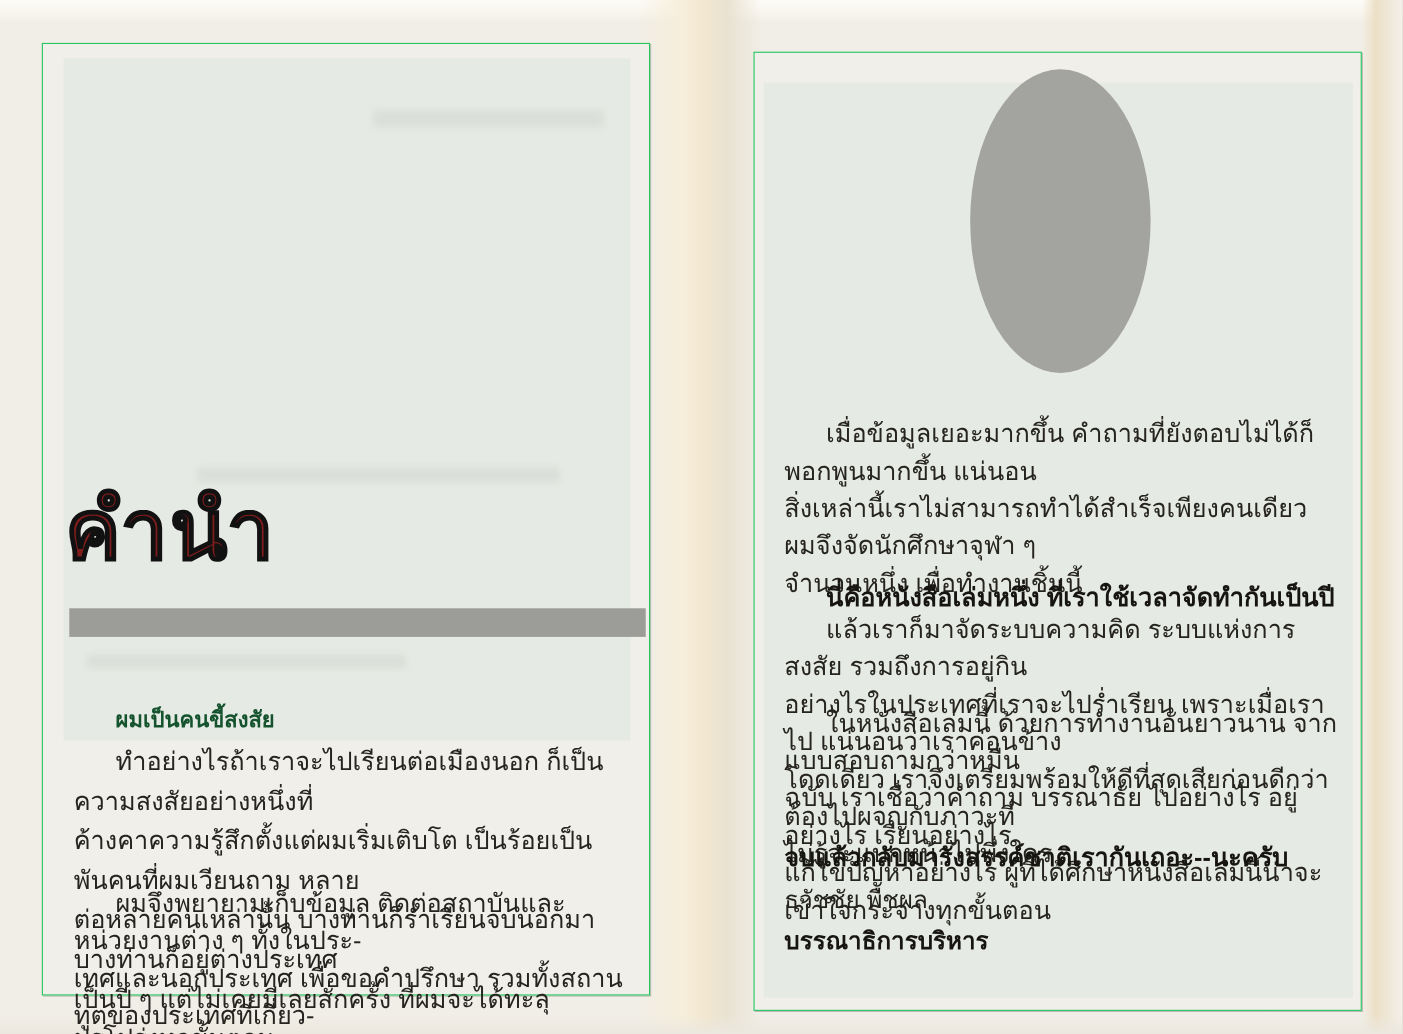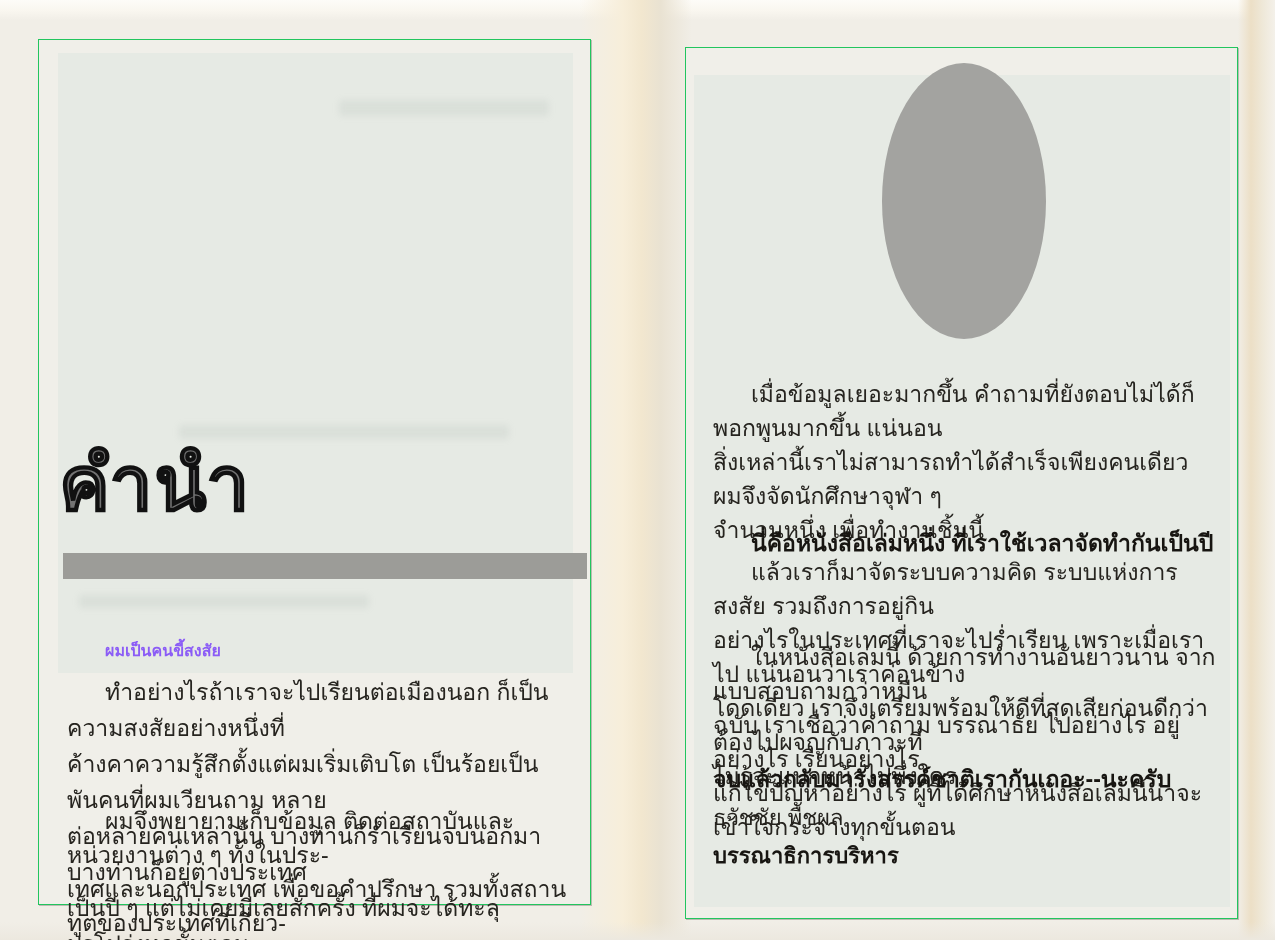--- a/index.html
+++ b/index.html
@@ -25,25 +25,25 @@
 
   .tint{position:absolute;background:rgba(210,222,218,.30);pointer-events:none;}
   .tint-left{left:19px;top:13px;width:515px;height:620px;}
   .tint-right{left:8px;top:27px;width:536px;height:832px;}
 
   .ghost{position:absolute;background:rgba(150,162,156,.14);filter:blur(3px);border-radius:4px;}
 
   .title{
     position:absolute;left:20px;top:398px;
     font-size:76px;font-weight:bold;letter-spacing:2px;line-height:1.2;
-    color:#737373;-webkit-text-stroke:2px #111;
+    color:#7f1d1d;font-family:Liberation Serif, serif;-webkit-text-stroke:2px #111;
   }
   .title-bar{position:absolute;left:24px;top:513px;width:524px;height:26px;background:#9c9c98;}
 
-  .subhead{position:absolute;left:66px;top:598px;font-size:16px;font-weight:bold;color:#8b5cf6;}
+  .subhead{position:absolute;left:66px;top:598px;font-size:20px;font-weight:bold;color:#14532d;}
 
   .body-par{
     position:absolute;left:28px;width:502px;
     font-size:23px;line-height:34px;
     white-space:pre-line;text-indent:38px;color:#26241f;
   }
   .page-left .body-par{line-height:36px;}
   .lp1{top:634px;}
   .lp2{top:764px;line-height:34px !important;}
 

